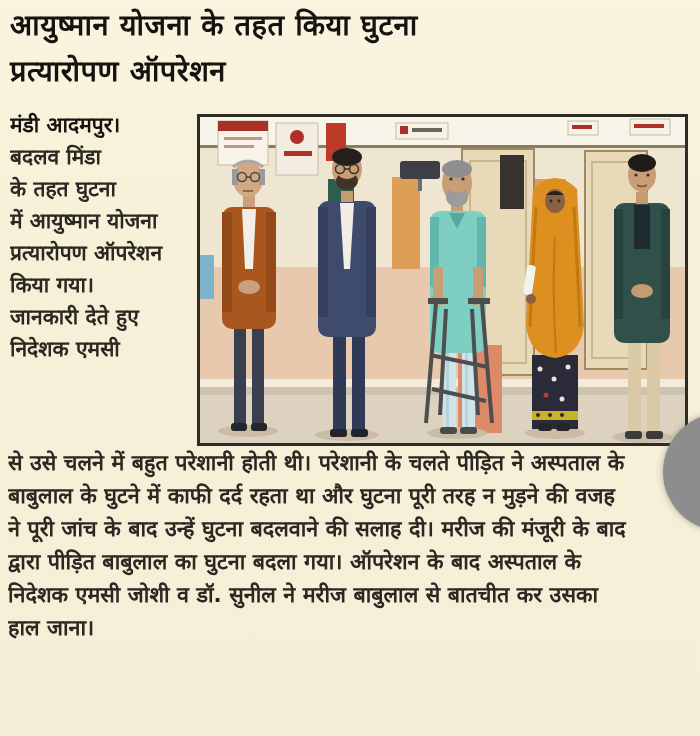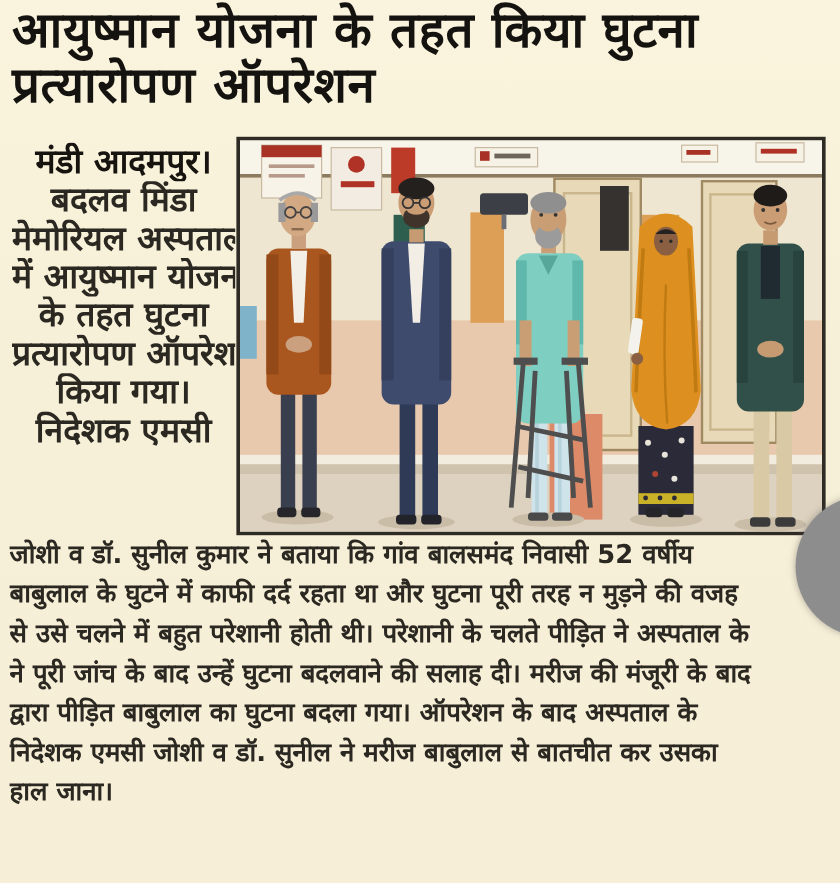--- a/index.html
+++ b/index.html
@@ -5,28 +5,27 @@
   html,body{margin:0;padding:0;}
   .page{
     position:relative;
     width:700px;height:736px;
     background:linear-gradient(180deg,#faf4de 0%,#f7f0d8 40%,#f6eed6 100%);
     overflow:hidden;
     font-family:"DejaVu Sans","Liberation Sans",sans-serif;
   }
   .headline{
     position:absolute;left:10px;top:2px;width:684px;
-    font-size:41px;line-height:46px;font-weight:bold;
+    font-size:29px;line-height:46px;font-weight:bold;
     color:#151310;letter-spacing:.5px;white-space:nowrap;
   }
   .left-col{
-    position:absolute;left:10px;top:119px;width:186px;
-    font-size:28px;line-height:32px;font-weight:600;color:#2b2822;
+    position:absolute;left:10px;top:109px;width:186px;
+    font-size:21px;line-height:32px;font-weight:600;color:#2b2822;
     white-space:nowrap;
-    text-align:center;
   }
   .lc-line{height:32px;overflow:hidden;}
   .dateline{font-weight:bold;color:#17140f;}
   .photo{
     position:absolute;left:197px;top:114px;margin:0;
     width:485px;height:326px;
     border:3px solid #2e2a24;
     background:#efe6d2;
   }
   .photo svg{display:block;}
@@ -48,25 +47,25 @@
 <div class="page">
 
   <div class="headline">
     <div>आयुष्मान योजना के तहत किया घुटना</div>
     <div>प्रत्यारोपण ऑपरेशन</div>
   </div>
 
   <div class="left-col">
     <div class="lc-line dateline">मंडी आदमपुर।</div>
     <div class="lc-line">बदलव मिंडा</div>
-    <div class="lc-line">मेमोरियल अस्पताल</div>
+    <div class="lc-line">के तहत घुटना</div>
     <div class="lc-line">में आयुष्मान योजना</div>
-    <div class="lc-line">के तहत घुटना</div>
     <div class="lc-line">प्रत्यारोपण ऑपरेशन</div>
     <div class="lc-line">किया गया।</div>
+    <div class="lc-line">जानकारी देते हुए</div>
     <div class="lc-line">निदेशक एमसी</div>
   </div>
 
   <figure class="photo">
     <svg width="485" height="326" viewBox="0 0 485 326">
 
       <g>
         <rect x="0" y="0" width="485" height="326" fill="#efe6d2"></rect>
         <rect x="0" y="0" width="485" height="30" fill="#f7f4ea"></rect>
         <rect x="0" y="28" width="485" height="3" fill="#8d7b60"></rect>
@@ -235,23 +234,22 @@
         <ellipse cx="442" cy="58" rx="14" ry="17" fill="#cb9d74"></ellipse>
         <ellipse cx="442" cy="46" rx="14" ry="9" fill="#1e1b19"></ellipse>
         <circle cx="436" cy="58" r="1.6" fill="#333"></circle>
         <circle cx="448" cy="58" r="1.6" fill="#333"></circle>
         <path d="M437,68 Q442,71 447,68" fill="none" stroke="#7a5a3e" stroke-width="1.5"></path>
       </g>
     </svg>
   </figure>
 
   <div class="body-text">
-    <div class="b-line">जोशी व डॉ. सुनील कुमार ने बताया कि गांव बालसमंद निवासी 52 वर्षीय</div>
+    <div class="b-line">से उसे चलने में बहुत परेशानी होती थी। परेशानी के चलते पीड़ित ने अस्पताल के</div>
     <div class="b-line">बाबुलाल के घुटने में काफी दर्द रहता था और घुटना पूरी तरह न मुड़ने की वजह</div>
-    <div class="b-line">से उसे चलने में बहुत परेशानी होती थी। परेशानी के चलते पीड़ित ने अस्पताल के</div>
     <div class="b-line">ने पूरी जांच के बाद उन्हें घुटना बदलवाने की सलाह दी। मरीज की मंजूरी के बाद</div>
     <div class="b-line">द्वारा पीड़ित बाबुलाल का घुटना बदला गया। ऑपरेशन के बाद अस्पताल के</div>
     <div class="b-line">निदेशक एमसी जोशी व डॉ. सुनील ने मरीज बाबुलाल से बातचीत कर उसका</div>
     <div class="b-line">हाल जाना।</div>
   </div>
 
   <div class="bubble"></div>
 
 </div>
 

